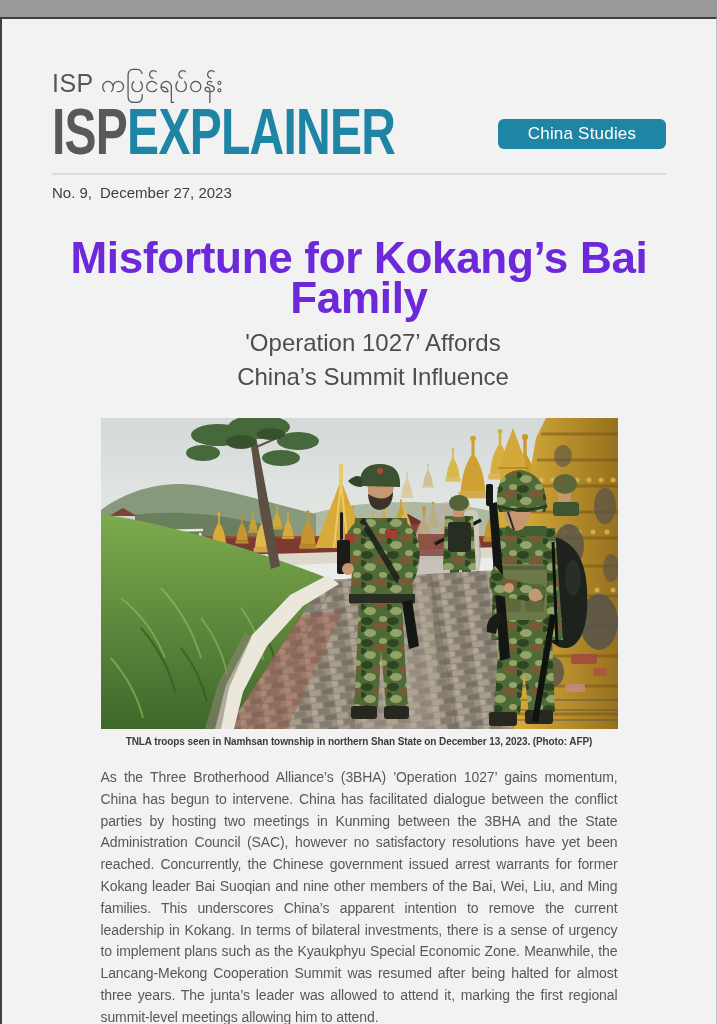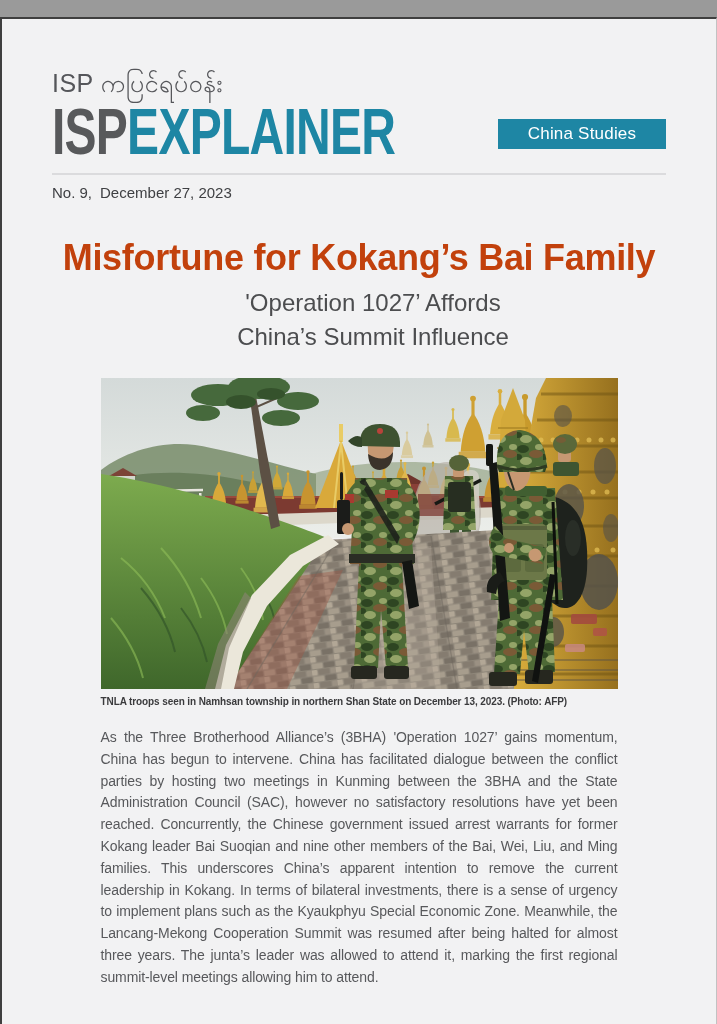--- a/index.html
+++ b/index.html
@@ -15,33 +15,33 @@
   .burmese{font-size:25px;line-height:36px;color:#55565a;letter-spacing:.5px;}
   .logo-row{position:relative;margin-top:6px;height:54px;}
   .logo{
     position:absolute;left:0;top:-4px;font-size:64px;line-height:58px;font-weight:700;
     letter-spacing:-1px;white-space:nowrap;transform:scaleX(.75);transform-origin:0 50%;
   }
   .logo-isp{color:#58595b;}
   .logo-explainer{color:#1e86a4;}
   .badge{
     position:absolute;right:0;top:12px;width:168px;height:30px;line-height:30px;
-    background:#1e86a4;color:#ffffff;border-radius:0;text-align:center;
+    background:#1e86a4;color:#ffffff;border-radius:6px;text-align:center;
     font-size:17px;letter-spacing:.2px;
   }
   .rule{border:none;border-top:2px solid #dbdbdd;margin:12px 0 0 0;}
   .issue{margin-top:9px;font-size:15px;line-height:18px;color:#3f4043;}
   .issue-no{margin-right:8px;}
   .headline{margin-top:36px;text-align:center;}
-  .title{font-size:36px;line-height:40px;font-weight:700;color:#c2410c;letter-spacing:-.3px;}
+  .title{font-size:44px;line-height:40px;font-weight:700;color:#6d28d9;letter-spacing:-.3px;}
   .subtitle{margin-top:8px;font-size:24px;line-height:34px;color:#4c4d4f;padding-left:28px;}
   .figure{width:517px;margin:24px auto 0 auto;}
   .photo{display:block;width:517px;height:311px;}
   .caption{
-    margin-top:7px;text-align:left;font-size:10px;font-weight:700;
+    margin-top:7px;text-align:center;font-size:10px;font-weight:700;
     color:#3b3b3d;letter-spacing:-.1px;
   }
   .article{
     width:517px;margin:20px auto 0 auto;font-size:14px;line-height:21.8px;
     color:#57585b;text-align:justify;letter-spacing:-.1px;
   }
 </style>
 </head>
 <body>
 

